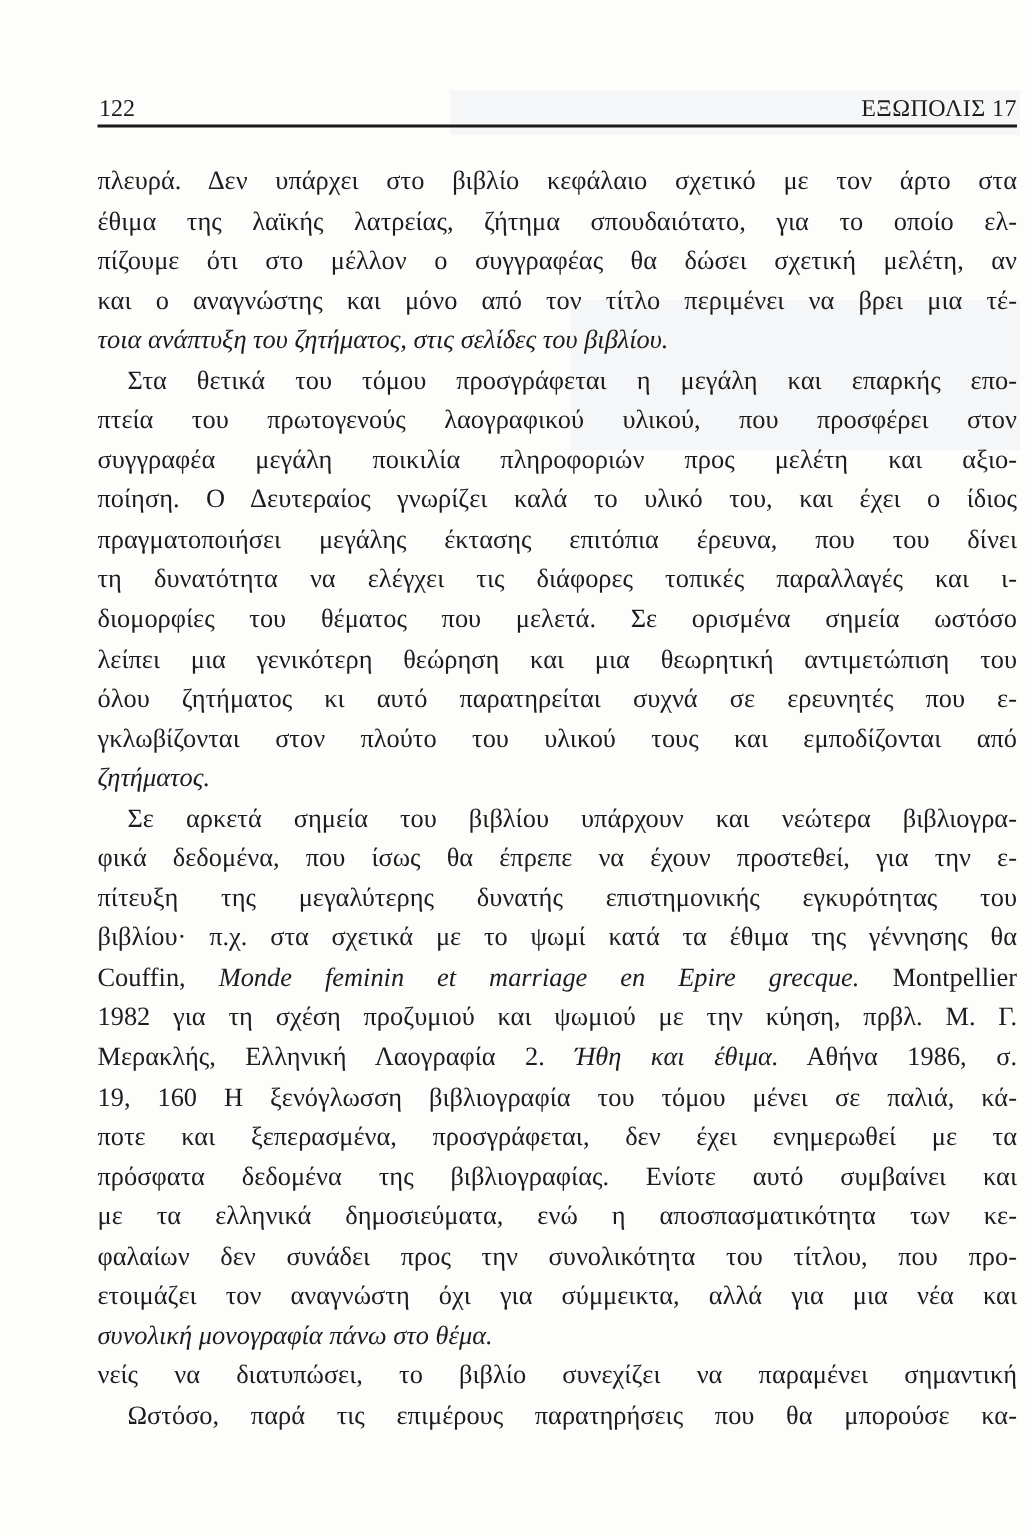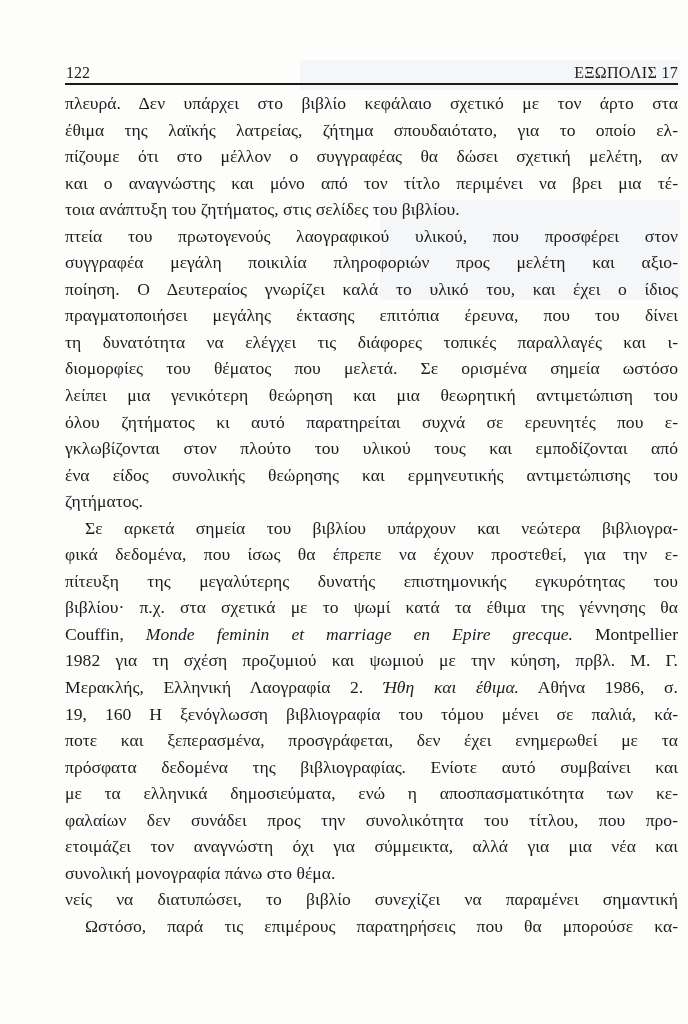--- a/index.html
+++ b/index.html
@@ -14,31 +14,31 @@
     position: absolute; left: 65px; top: 62px; width: 613px;
   }
   .running-head {
     display: flex; justify-content: space-between; align-items: flex-end;
     font-size: 16px; line-height: 18px; height: 20px;
     border-bottom: 2px solid #1a1a1a;
     padding-bottom: 1px;
   }
   .running-head .folio { padding-left: 1px; }
   .running-head .journal { letter-spacing: 0.3px; }
-  .body-text { margin-top: 5px; }
+  .body-text { margin-top: 22px; }
   .line {
     font-size: 17.6px;
     line-height: 26.55px;
     height: 26.55px;
     white-space: nowrap;
     text-align: justify;
     text-align-last: justify;
     overflow: visible;
   }
-  .line.last { text-align-last: left; }
+  .line.last { text-align-last: left; font-style: italic; }
   .line.indent { padding-left: 20px; }
   .it { font-style: italic; }
   .bleed {
     position: absolute; background: rgba(150,170,200,0.08);
     pointer-events: none;
   }
 </style>
 </head>
 <body>
 
@@ -49,30 +49,30 @@
   <div class="running-head">
     <span class="folio">122</span>
     <span class="journal">ΕΞΩΠΟΛΙΣ 17</span>
   </div>
   <div class="body-text" id="body-text">
       <div class="line"><span>πλευρά. Δεν υπάρχει στο βιβλίο κεφάλαιο σχετικό με τον άρτο στα</span></div>
       <div class="line"><span>έθιμα της λαϊκής λατρείας, ζήτημα σπουδαιότατο, για το οποίο ελ-</span></div>
       <div class="line"><span>πίζουμε ότι στο μέλλον ο συγγραφέας θα δώσει σχετική μελέτη, αν</span></div>
       <div class="line"><span>και ο αναγνώστης και μόνο από τον τίτλο περιμένει να βρει μια τέ-</span></div>
       <div class="line last"><span>τοια ανάπτυξη του ζητήματος, στις σελίδες του βιβλίου.</span></div>
+      <div class="line indent"><span>Στα θετικά του τόμου προσγράφεται η μεγάλη και επαρκής επο-</span></div>
       <div class="line"><span>πτεία του πρωτογενούς λαογραφικού υλικού, που προσφέρει στον</span></div>
       <div class="line"><span>συγγραφέα μεγάλη ποικιλία πληροφοριών προς μελέτη και αξιο-</span></div>
       <div class="line"><span>ποίηση. Ο Δευτεραίος γνωρίζει καλά το υλικό του, και έχει ο ίδιος</span></div>
       <div class="line"><span>πραγματοποιήσει μεγάλης έκτασης επιτόπια έρευνα, που του δίνει</span></div>
       <div class="line"><span>τη δυνατότητα να ελέγχει τις διάφορες τοπικές παραλλαγές και ι-</span></div>
       <div class="line"><span>διομορφίες του θέματος που μελετά. Σε ορισμένα σημεία ωστόσο</span></div>
       <div class="line"><span>λείπει μια γενικότερη θεώρηση και μια θεωρητική αντιμετώπιση του</span></div>
       <div class="line"><span>όλου ζητήματος κι αυτό παρατηρείται συχνά σε ερευνητές που ε-</span></div>
       <div class="line"><span>γκλωβίζονται στον πλούτο του υλικού τους και εμποδίζονται από</span></div>
-      <div class="line"><span>ένα είδος συνολικής θεώρησης και ερμηνευτικής αντιμετώπισης του</span></div>
       <div class="line last"><span>ζητήματος.</span></div>
       <div class="line indent"><span>Σε αρκετά σημεία του βιβλίου υπάρχουν και νεώτερα βιβλιογρα-</span></div>
       <div class="line"><span>φικά δεδομένα, που ίσως θα έπρεπε να έχουν προστεθεί, για την ε-</span></div>
       <div class="line"><span>πίτευξη της μεγαλύτερης δυνατής επιστημονικής εγκυρότητας του</span></div>
       <div class="line"><span>βιβλίου· π.χ. στα σχετικά με το ψωμί κατά τα έθιμα της γέννησης θα</span></div>
       <div class="line"><span>Couffin, </span><span class="it">Monde feminin et marriage en Epire grecque.</span><span> Montpellier</span></div>
       <div class="line"><span>1982 για τη σχέση προζυμιού και ψωμιού με την κύηση, πρβλ. Μ. Γ.</span></div>
       <div class="line"><span>Μερακλής, Ελληνική Λαογραφία 2. </span><span class="it">Ήθη και έθιμα.</span><span> Αθήνα 1986, σ.</span></div>
       <div class="line"><span>19, 160 Η ξενόγλωσση βιβλιογραφία του τόμου μένει σε παλιά, κά-</span></div>
       <div class="line"><span>ποτε και ξεπερασμένα, προσγράφεται, δεν έχει ενημερωθεί με τα</span></div>

